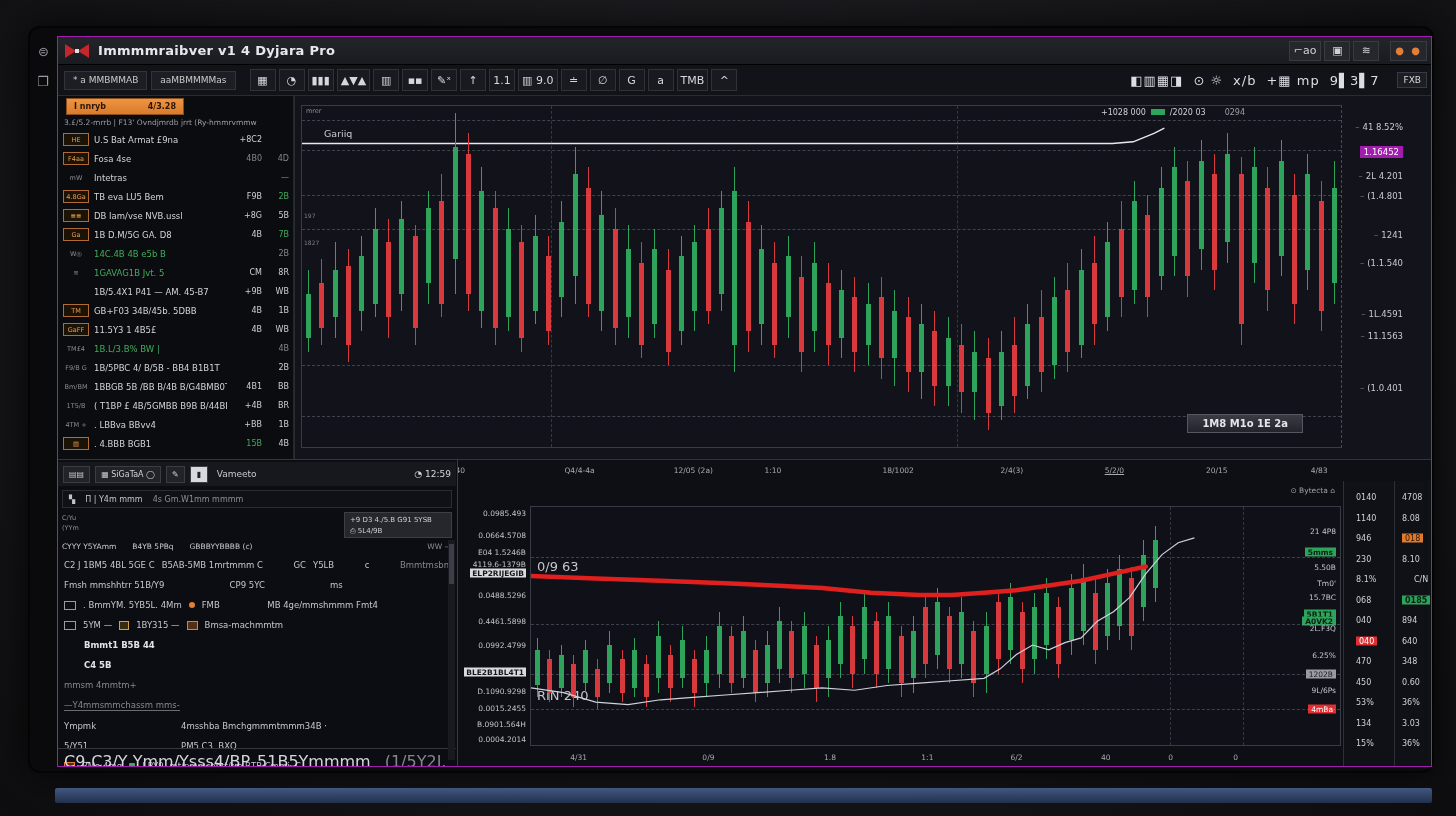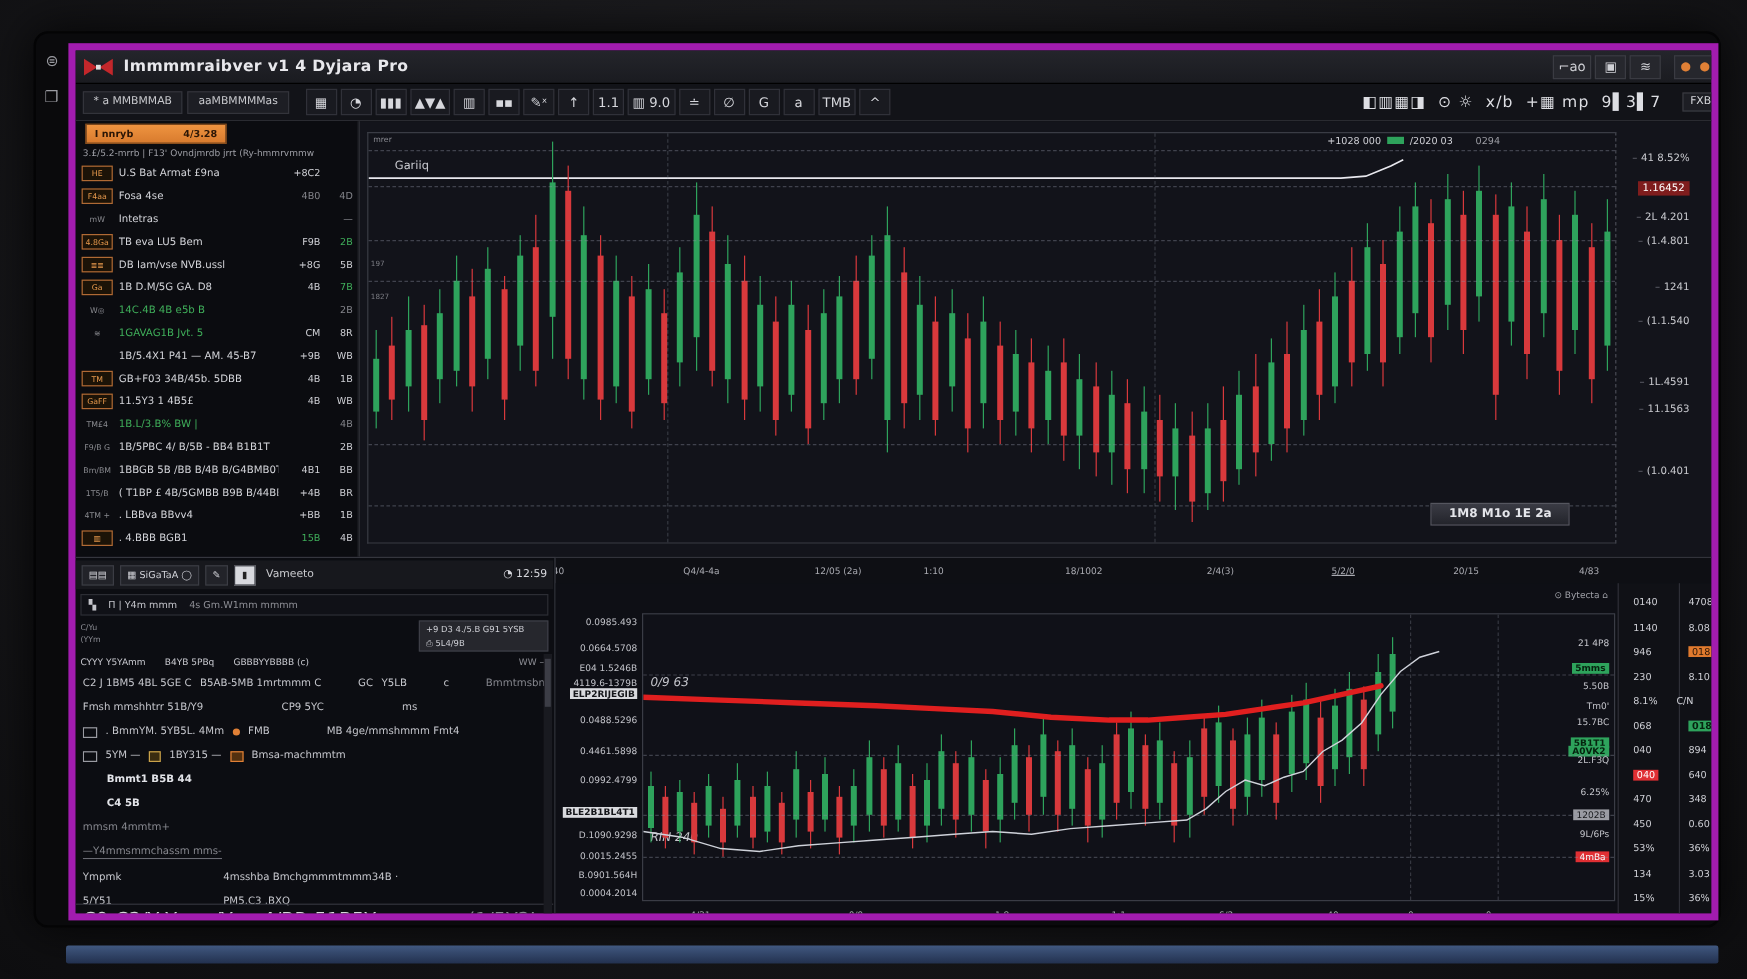--- a/index.html
+++ b/index.html
@@ -11,21 +11,21 @@
     position:relative;
   }
   .monitor {
     position:absolute; left:28px; top:26px; width:1406px; height:747px;
     background:#0a0a0c; border:2px solid #040405; border-radius:12px;
     box-shadow:0 0 40px rgba(0,0,0,.8);
   }
   .bezel-icon { position:absolute; color:#9a9ba1; font-size:13px; }
   .app {
     position:absolute; left:27px; top:8px; width:1375px; height:731px;
-    background:#101116; border:6px solid #a21caf; overflow:hidden;
+    background:#101116; border:1px solid #a21caf; overflow:hidden;
   }
   
   .titlebar { position:absolute; left:0; top:0; width:1375px; height:28px;
     background:linear-gradient(#24252b,#1a1b20); border-bottom:1px solid #000;
     display:flex; align-items:center; gap:8px; padding:0 6px; }
   .logo { width:26px; height:16px; flex:0 0 auto; }
   .title-text { font-size:13px; font-weight:bold; color:#e8e8ec; letter-spacing:.3px; flex:1 1 auto;
     white-space:nowrap; overflow:hidden; }
   .tb-btn { height:20px; min-width:26px; background:#26272d; border:1px solid #3a3b42;
     color:#cfd0d5; font-size:11px; display:flex; align-items:center; justify-content:center;
@@ -75,21 +75,21 @@
   .candle-wick { position:absolute; width:1px; }
   .mc-corner { position:absolute; left:4px; top:1px; font-size:6.5px; color:#8b8c93; }
   .mc-label { position:absolute; left:22px; top:22px; font-size:9.5px; color:#c9cad0; }
   .mc-tiny { position:absolute; left:2px; font-size:6px; color:#7d7e85; }
   .mc-legend { position:absolute; right:96px; top:0; height:12px; display:flex; align-items:center; gap:5px;
     font-size:8px; color:#d0d1d7; }
   .mc-sw { width:14px; height:6px; background:#2ea35c; display:inline-block; }
   .mc-axis { position:absolute; left:1050px; top:9px; width:58px; height:343px; }
   .mc-axlbl { position:absolute; right:0; transform:translateY(-50%); font-size:8.5px; color:#c9cacf; white-space:nowrap;margin-left:40px; }
   .mc-axlbl::before { content:"–"; color:#6f707a; margin-right:3px; }
-  .mc-axlbl.red { background:#7f1d1d; color:#fff; padding:1px 4px; }
+  .mc-axlbl.red { background:#a21caf; color:#fff; padding:1px 4px; }
   .mc-axlbl.red::before { content:""; margin:0; }
   .mc-btn { position:absolute; right:130px; bottom:26px; background:linear-gradient(#3a3b44,#23242b);
     border:1px solid #55565f; color:#e4e5ea; font-size:10px; font-weight:bold; padding:3px 14px; }
   .timeaxis { position:absolute; left:236px; top:422px; width:1139px; height:22px;
     background:#0e0f14; border-top:1px solid #32333b; border-left:1px solid #2a2b31; }
   .ta-lbl { position:absolute; top:6px; font-size:7.5px; color:#a9aab1; transform:translateX(-50%); white-space:nowrap; }
   
   .terminal { position:absolute; left:0; top:422px; width:400px; height:309px;
     background:#0c0d12; border-top:1px solid #35363e; border-right:1px solid #3a3b43; }
   .term-toolbar { position:absolute; left:0; top:2px; width:398px; height:24px;
@@ -126,21 +126,21 @@
   .term-scroll { position:absolute; right:2px; top:80px; width:7px; height:220px; background:#191a20; }
   .term-scroll::before { content:""; position:absolute; left:1px; top:4px; width:5px; height:40px; background:#3c3d46; }
   
   .bchart { position:absolute; left:400px; top:444px; width:885px; height:287px; background:#0e0f15; }
   .bc-top { position:absolute; right:8px; top:5px; font-size:7.5px; color:#9fa0a7; }
   .bc-axis { position:absolute; left:0; top:25px; width:70px; height:240px; }
   .bc-axlbl { position:absolute; right:2px; transform:translateY(-50%); font-size:7.5px; color:#c2c3c9; white-space:nowrap; }
   .bc-axlbl.hl { background:#d9dade; color:#15161a; padding:0 2px; font-weight:bold; }
   .bc-plot { position:absolute; left:72px; top:25px; width:811px; height:240px;
     border:1px solid #3a3c45; background:#10111８; background:#101118; overflow:hidden; }
-  .bc-inlbl { position:absolute; font-size:10px; color:#c4c5cb;font-style:italic; }
+  .bc-inlbl { position:absolute; font-size:13px; color:#c4c5cb; }
   .bc-xlbl { position:absolute; bottom:4px; transform:translateX(-50%); font-size:7.5px; color:#a9aab1; }
   .bc-rlbl { position:absolute; right:4px; transform:translateY(-50%); font-size:7.5px; color:#c4c5cb; white-space:nowrap; }
   .badge-g { background:#2ea35c; color:#06230f; padding:0 3px; font-weight:bold; }
   .badge-r { background:#e02f33; color:#fff; padding:0 3px; }
   .badge-o { background:#e07a2e; color:#2b1606; padding:0 3px; }
   .badge-gy { background:#9b9ca3; color:#17181c; padding:0 3px; }
   svg.lines { position:absolute; left:0; top:0; width:100%; height:100%; }
   
   .rightcols { position:absolute; left:1285px; top:444px; width:90px; height:287px;
     border-left:1px solid #2e2f37; background:#101116; }
@@ -811,21 +811,21 @@
           <div class="rc-item" style="left: 12px; top: 200.5px;">450</div>
           <div class="rc-item" style="left: 12px; top: 221px;">53%</div>
           <div class="rc-item" style="left: 12px; top: 241.5px;">134</div>
           <div class="rc-item" style="left: 12px; top: 262px;">15%</div>
         </div>
       <div id="rc-b">
           <div class="rc-item" style="left: 58px; top: 16px;">4708</div>
           <div class="rc-item" style="left: 58px; top: 36.5px;">8.08</div>
           <div class="rc-item" style="left: 58px; top: 57px;"><span class="badge-o">018</span></div>
           <div class="rc-item" style="left: 58px; top: 77.5px;">8.10</div>
-          <div class="rc-item" style="left: 48px; top: 98px;">C/N</div>
+          <div class="rc-item" style="left: 70px; top: 98px;">C/N</div>
           <div class="rc-item" style="left: 58px; top: 118.5px;"><span class="badge-g">0185</span></div>
           <div class="rc-item" style="left: 58px; top: 139px;">894</div>
           <div class="rc-item" style="left: 58px; top: 159.5px;">640</div>
           <div class="rc-item" style="left: 58px; top: 180px;">348</div>
           <div class="rc-item" style="left: 58px; top: 200.5px;">0.60</div>
           <div class="rc-item" style="left: 58px; top: 221px;">36%</div>
           <div class="rc-item" style="left: 58px; top: 241.5px;">3.03</div>
           <div class="rc-item" style="left: 58px; top: 262px;">36%</div>
         </div>
     </div>

